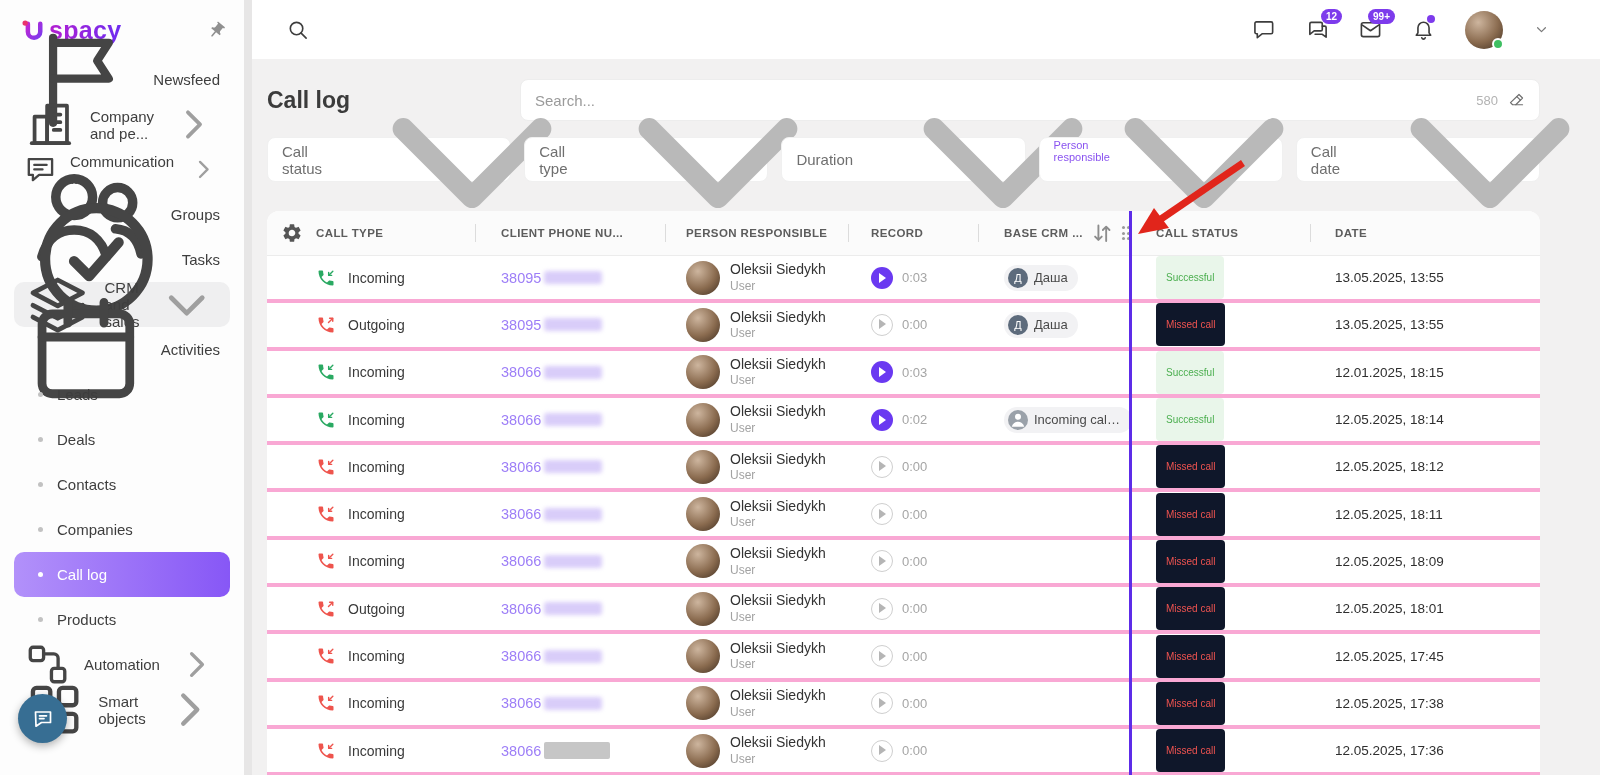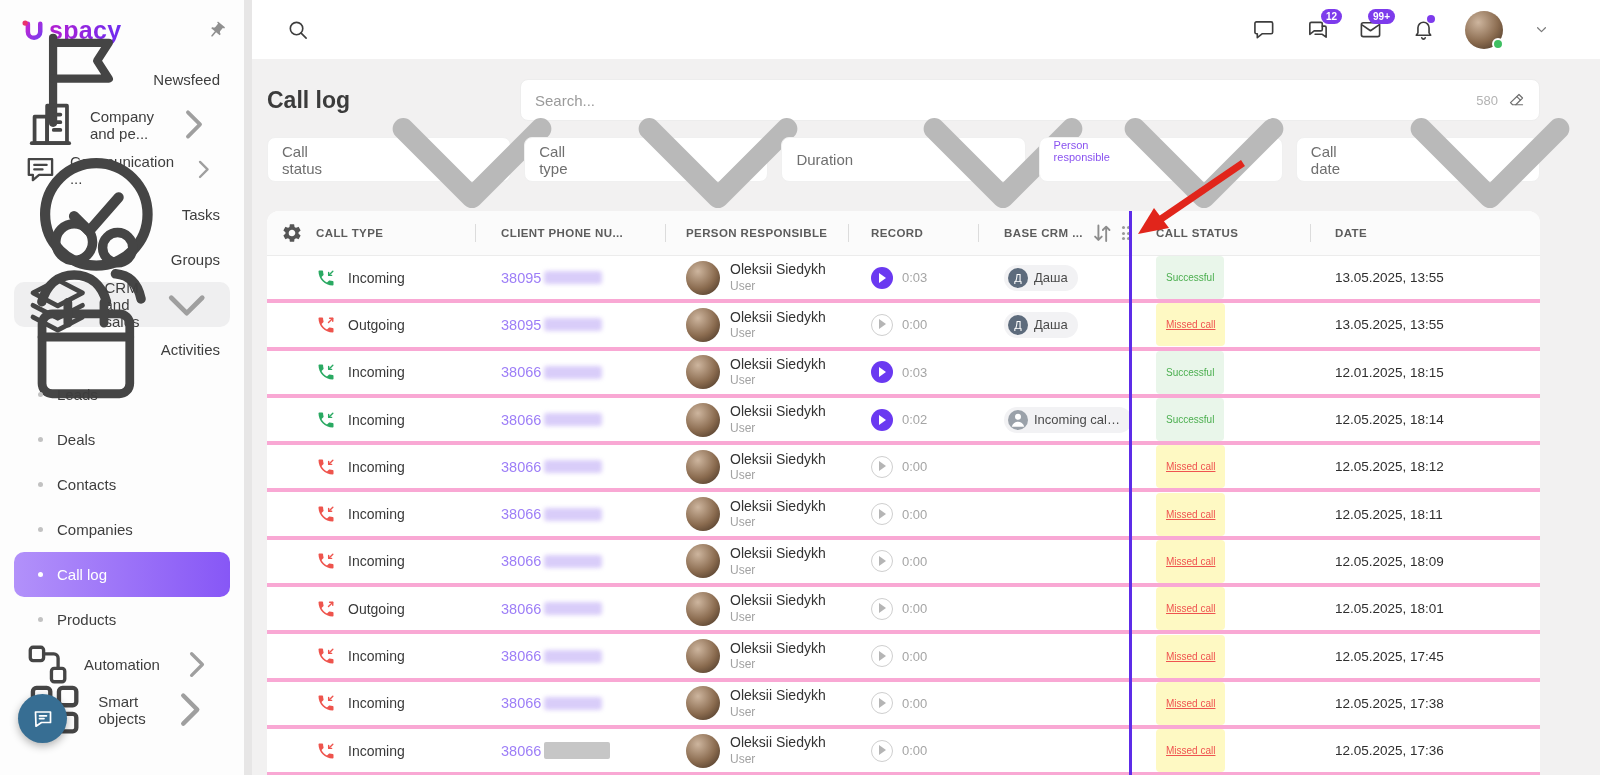--- a/index.html
+++ b/index.html
@@ -130,21 +130,21 @@
 
   .cell-base { overflow: hidden; }
   .base-pill { display: inline-flex; align-items: center; gap: 6px; background: #f2f2f4; border-radius: 14px; padding: 3px 10px 3px 4px; max-width: 128px; cursor: pointer; }
   .base-avatar { width: 20px; height: 20px; border-radius: 50%; background: #5d6b7c; color: #fff; font-size: 11px; display: flex; align-items: center; justify-content: center; flex: none; }
   .base-avatar.icon { background: #9aa1a9; }
   .base-avatar.icon svg { width: 13px; height: 13px; }
   .base-label { font-size: 13px; color: #4a4a4a; white-space: nowrap; overflow: hidden; text-overflow: ellipsis; }
 
   .status { display: inline-block; font-size: 10px; padding: 16px 10px; border-radius: 4px; white-space: nowrap; }
   .status.success { color: #4caf50; background: #e9f6ea; }
-  .status.missed { color: #ef5350; background: #fef9c3; text-decoration: underline; }
+  .status.missed { color: #ef5350; background: #0f172a; }
   .cell-date { font-size: 13.5px; color: #2f2f2f; }
 
   .drag-line { position: absolute; left: 862px; top: 0; bottom: 0; width: 3px; background: #5d2ce8; z-index: 6; }
 
   .annotation-arrow { position: absolute; left: 0; top: 0; width: 1600px; height: 775px; pointer-events: none; z-index: 50; color: #e1251b; }
 </style>
 </head>
 <body>
 
 <div class="app">
@@ -206,36 +206,36 @@
           <span class="nav-label">Communication ...</span>
           <span class="chev">
             <svg viewBox="0 0 24 24" fill="none" stroke="currentColor" stroke-width="1.7" stroke-linecap="round" stroke-linejoin="round" aria-hidden="true" style="width:100%;height:100%;display:block">
               <path d="M9.5 6.5l5.5 5.5-5.5 5.5"></path>
             </svg>
           </span>
         </div>
         <div class="nav-item">
           <span class="nicon">
             <svg viewBox="0 0 24 24" fill="none" stroke="currentColor" stroke-width="1.7" stroke-linecap="round" stroke-linejoin="round" aria-hidden="true" style="width:100%;height:100%;display:block">
-              <circle cx="12" cy="12" r="8.5"></circle>
-              <path d="M8.3 12.3l2.5 2.5 4.9-5.6"></path>
-            </svg>
-          </span>
-          <span class="nav-label">Tasks</span>
-        </div>
-        <div class="nav-item">
-          <span class="nicon">
-            <svg viewBox="0 0 24 24" fill="none" stroke="currentColor" stroke-width="1.7" stroke-linecap="round" stroke-linejoin="round" aria-hidden="true" style="width:100%;height:100%;display:block">
               <circle cx="9" cy="8.8" r="3.3"></circle>
               <path d="M3.2 19.5c.9-3.2 3.1-4.8 5.8-4.8s4.9 1.6 5.8 4.8"></path>
               <circle cx="16.8" cy="9.8" r="2.7"></circle>
               <path d="M16.4 14.5c2.4.2 4 1.7 4.6 4.5"></path>
             </svg>
           </span>
           <span class="nav-label">Groups</span>
+        </div>
+        <div class="nav-item">
+          <span class="nicon">
+            <svg viewBox="0 0 24 24" fill="none" stroke="currentColor" stroke-width="1.7" stroke-linecap="round" stroke-linejoin="round" aria-hidden="true" style="width:100%;height:100%;display:block">
+              <circle cx="12" cy="12" r="8.5"></circle>
+              <path d="M8.3 12.3l2.5 2.5 4.9-5.6"></path>
+            </svg>
+          </span>
+          <span class="nav-label">Tasks</span>
         </div>
         <div class="nav-item expanded">
           <span class="nicon">
             <svg viewBox="0 0 24 24" fill="none" stroke="currentColor" stroke-width="1.7" stroke-linecap="round" stroke-linejoin="round" aria-hidden="true" style="width:100%;height:100%;display:block">
               <path d="M12 3.2l8.8 4.6L12 12.4 3.2 7.8z"></path>
               <path d="M3.2 12.2l8.8 4.6 8.8-4.6"></path>
               <path d="M3.2 16.4L12 21l8.8-4.6"></path>
             </svg>
           </span>
           <span class="nav-label">CRM and sales</span>

